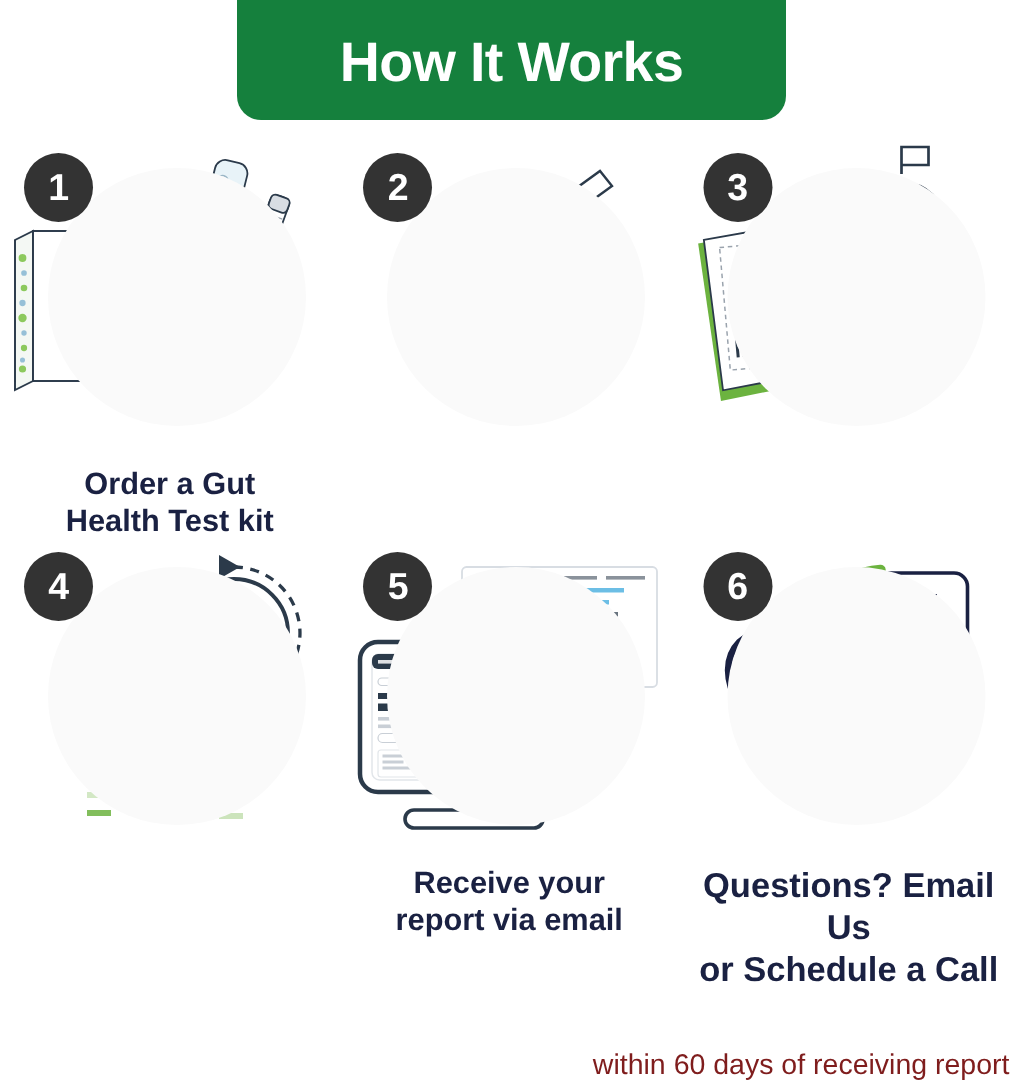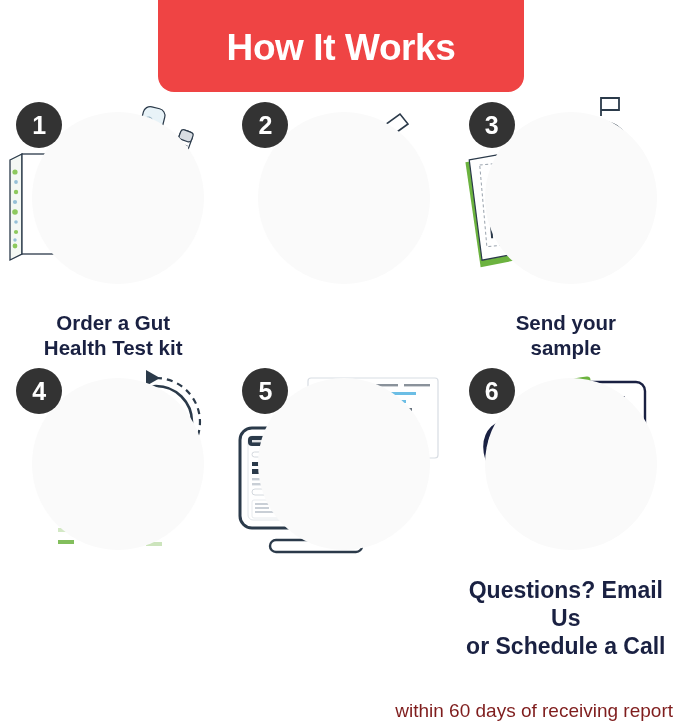--- a/index.html
+++ b/index.html
@@ -20,22 +20,22 @@
   .header-wrap {
     width: 100%;
     height: 94px;
     position: relative;
   }
   .banner {
     position: absolute;
     left: 158px;
     top: 0;
     width: 366px;
-    height: 92px;
-    background: #ef4444;
+    height: 80px;
+    background: #15803d;
     border-bottom-left-radius: 16px;
     border-bottom-right-radius: 16px;
     display: flex;
     align-items: center;
     justify-content: center;
   }
   .banner-title {
     color: #ffffff;
     font-size: 37px;
     font-weight: bold;
@@ -254,22 +254,20 @@
               <rect x="60" y="122" width="1" height="20"></rect>
             <rect x="63" y="122" width="2" height="20"></rect>
               <rect x="67" y="122" width="1.4" height="20"></rect>
             <rect x="71" y="122" width="2.2" height="20"></rect>
               <rect x="76" y="122" width="1" height="20"></rect>
           </g>
         </g>
       </svg>
       <div class="badge">3</div>
     </div>
-    <div class="caption">Send your
-sample</div>
   </div>
 
   <div class="step">
     <div class="art">
       <div class="bg-circle"></div>
       <svg width="218" height="200" viewBox="0 0 218 200">
 
         <g>
           <rect x="46" y="66" width="12" height="40" fill="#3ba9dd"></rect>
           <rect x="62" y="48" width="12" height="58" fill="#f7941e"></rect>
@@ -435,20 +433,22 @@
             <rect x="110" y="128" width="14" height="1.6"></rect>
               <rect x="135" y="128" width="14" height="1.6"></rect>
           </g>
 
           <rect x="78" y="168" width="16" height="14" fill="#ffffff" stroke="#2b3a4a" stroke-width="2.4"></rect>
           <rect x="40" y="180" width="92" height="12" rx="6" fill="#ffffff" stroke="#2b3a4a" stroke-width="2.4"></rect>
         </g>
       </svg>
       <div class="badge">5</div>
     </div>
+    <div class="caption">Receive your
+report via email</div>
   </div>
 
   <div class="step">
     <div class="art">
       <div class="bg-circle"></div>
       <svg width="218" height="200" viewBox="0 0 218 200">
 
         <g fill="none" stroke="#6cb33f" stroke-width="7" stroke-linecap="round">
           <path d="M78 106 a30 30 0 0 1 28 -30"></path>
           <path d="M76 76 a58 58 0 0 1 54 -56"></path>

